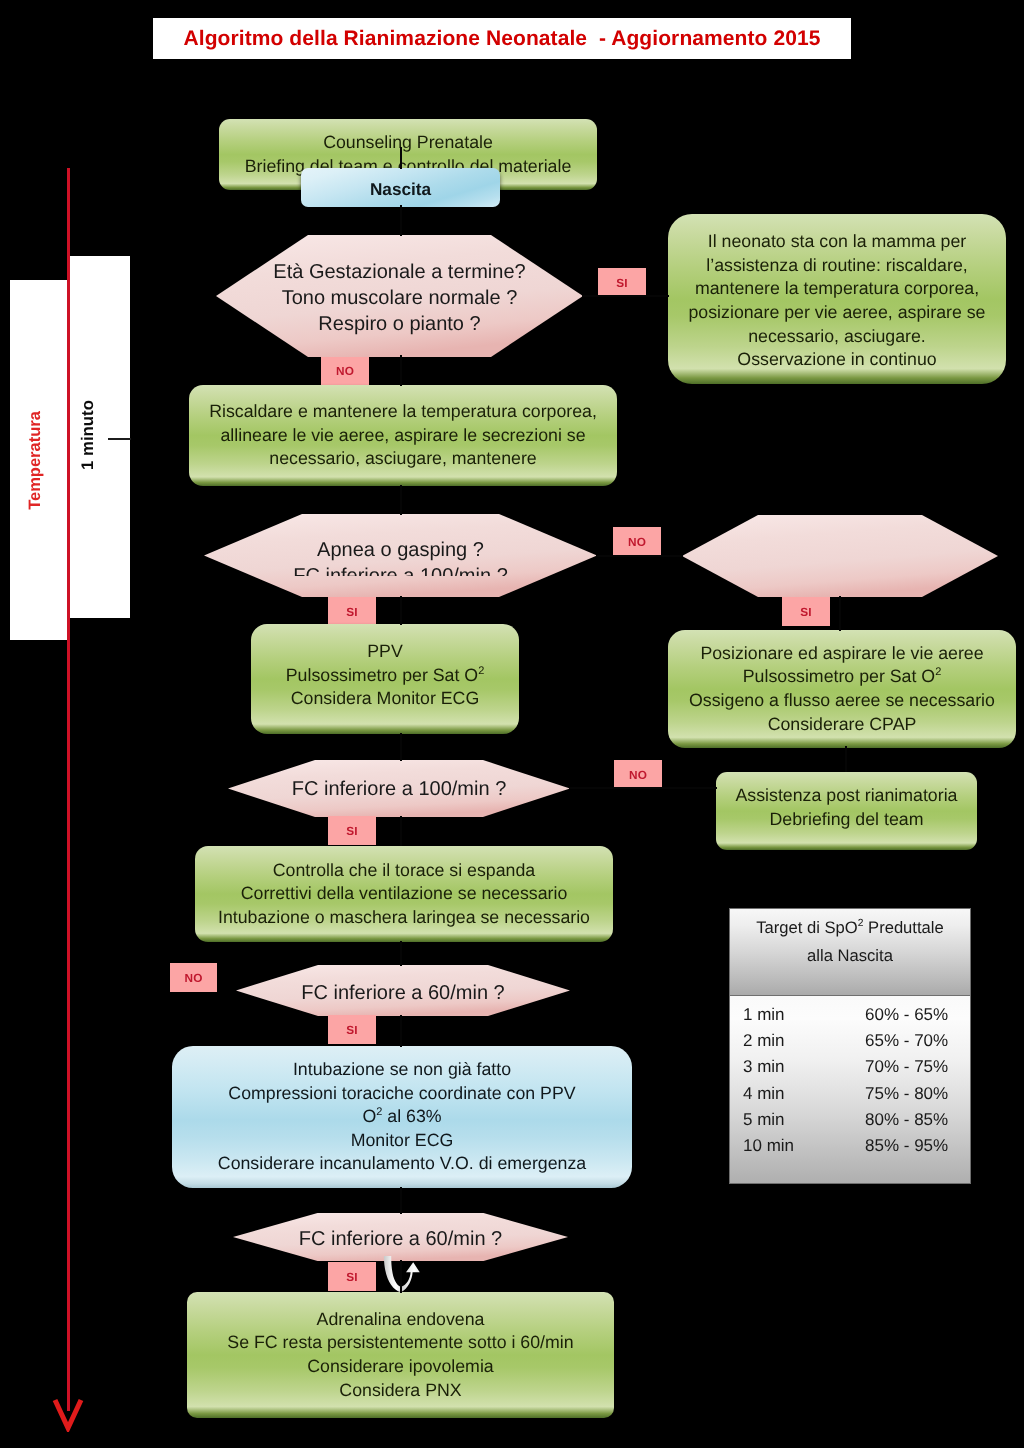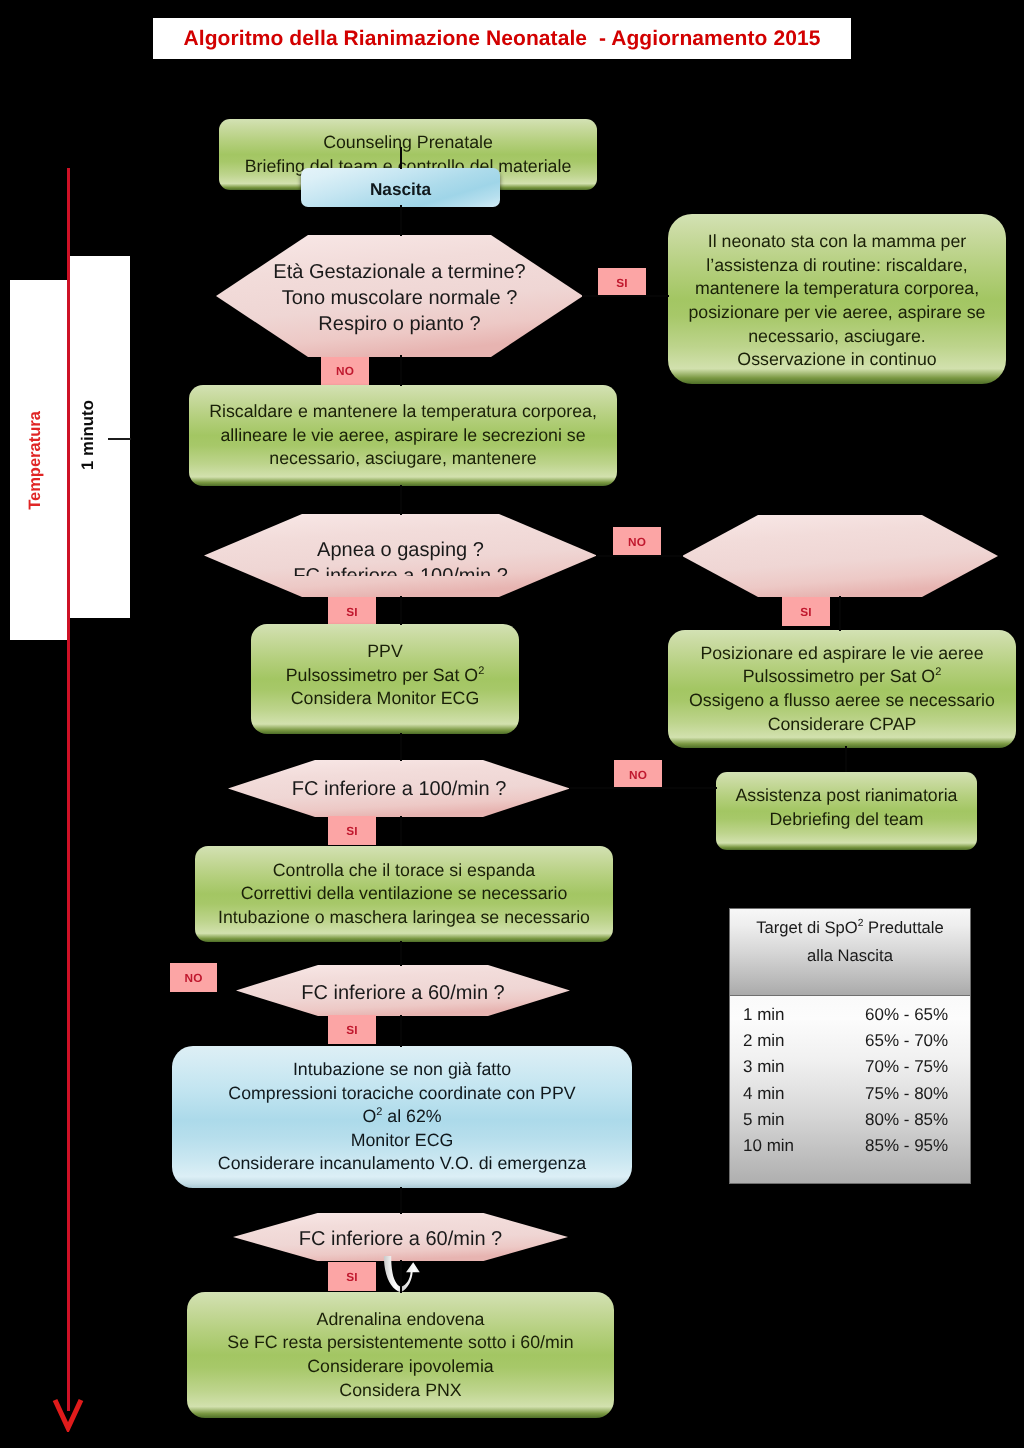--- a/index.html
+++ b/index.html
@@ -246,21 +246,21 @@
 </div>
 
 <div class="abs ynlabel" style="left:328px;top:1015px;width:48px;height:29px;">
   <span>SI</span>
 </div>
 
 <div class="abs bbox" style="left:172px;top:1046px;width:460px;height:142px;border-radius:21px;">
   <div class="boxtext">
     <div>Intubazione se non già fatto</div>
     <div>Compressioni toraciche coordinate con PPV</div>
-    <div><span>O</span><span class="sup">2</span><span> al 62%</span></div>
+    <div><span>O</span><span class="sup">2</span><span> al 63%</span></div>
     <div>Monitor ECG</div>
     <div>Considerare incanulamento V.O. di emergenza</div>
   </div>
 </div>
 
 <div class="abs hexwrap" style="left:233px;top:1213px;width:335px;height:48px;">
   <svg width="335" height="48" viewBox="0 0 335 48" preserveAspectRatio="none">
     <polygon points="84.5,0 250.5,0 335,24 250.5,48 84.5,48 0,24" fill="url(#pg1)"></polygon>
   </svg>
   <div class="hextext s2">
@@ -280,21 +280,21 @@
       <stop offset="70%" stop-color="#FDFDFD"></stop>
         <stop offset="100%" stop-color="#E6E6E6"></stop>
     </linearGradient>
   </defs>
   <path d="M3.9 3.0 L11.2 3.0 C11.2 20 14.0 31.0 20.8 33.8 L20.8 39.3
            C10.5 36.4 3.9 22.4 3.9 3.0 Z" fill="url(#arrgrad)"></path>
   <path d="M20.8 39.3 C28.2 36.3 32.2 26.0 32.6 19.3 L39.8 19.3 L33.2 9.2
            L26.0 19.3 L30.6 19.3 C30.2 25.3 27.0 32.2 20.8 33.8 Z" fill="url(#arrgrad)"></path>
 </svg>
 
-<div class="abs gbox" style="left:187px;top:1292px;width:427px;height:126px;border-radius:18px;">
+<div class="abs gbox" style="left:187px;top:1292px;width:427px;height:126px;border-radius:10px;">
   <div class="boxtext">
     <div>Adrenalina endovena</div>
     <div>Se FC resta persistentemente sotto i 60/min</div>
     <div>Considerare ipovolemia</div>
     <div>Considera PNX</div>
   </div>
 </div>
 
 <div class="abs conn" style="left:400px;top:147px;width:2px;height:22px;"></div>
 <div class="abs conn" style="left:400px;top:205px;width:2px;height:31px;"></div>

